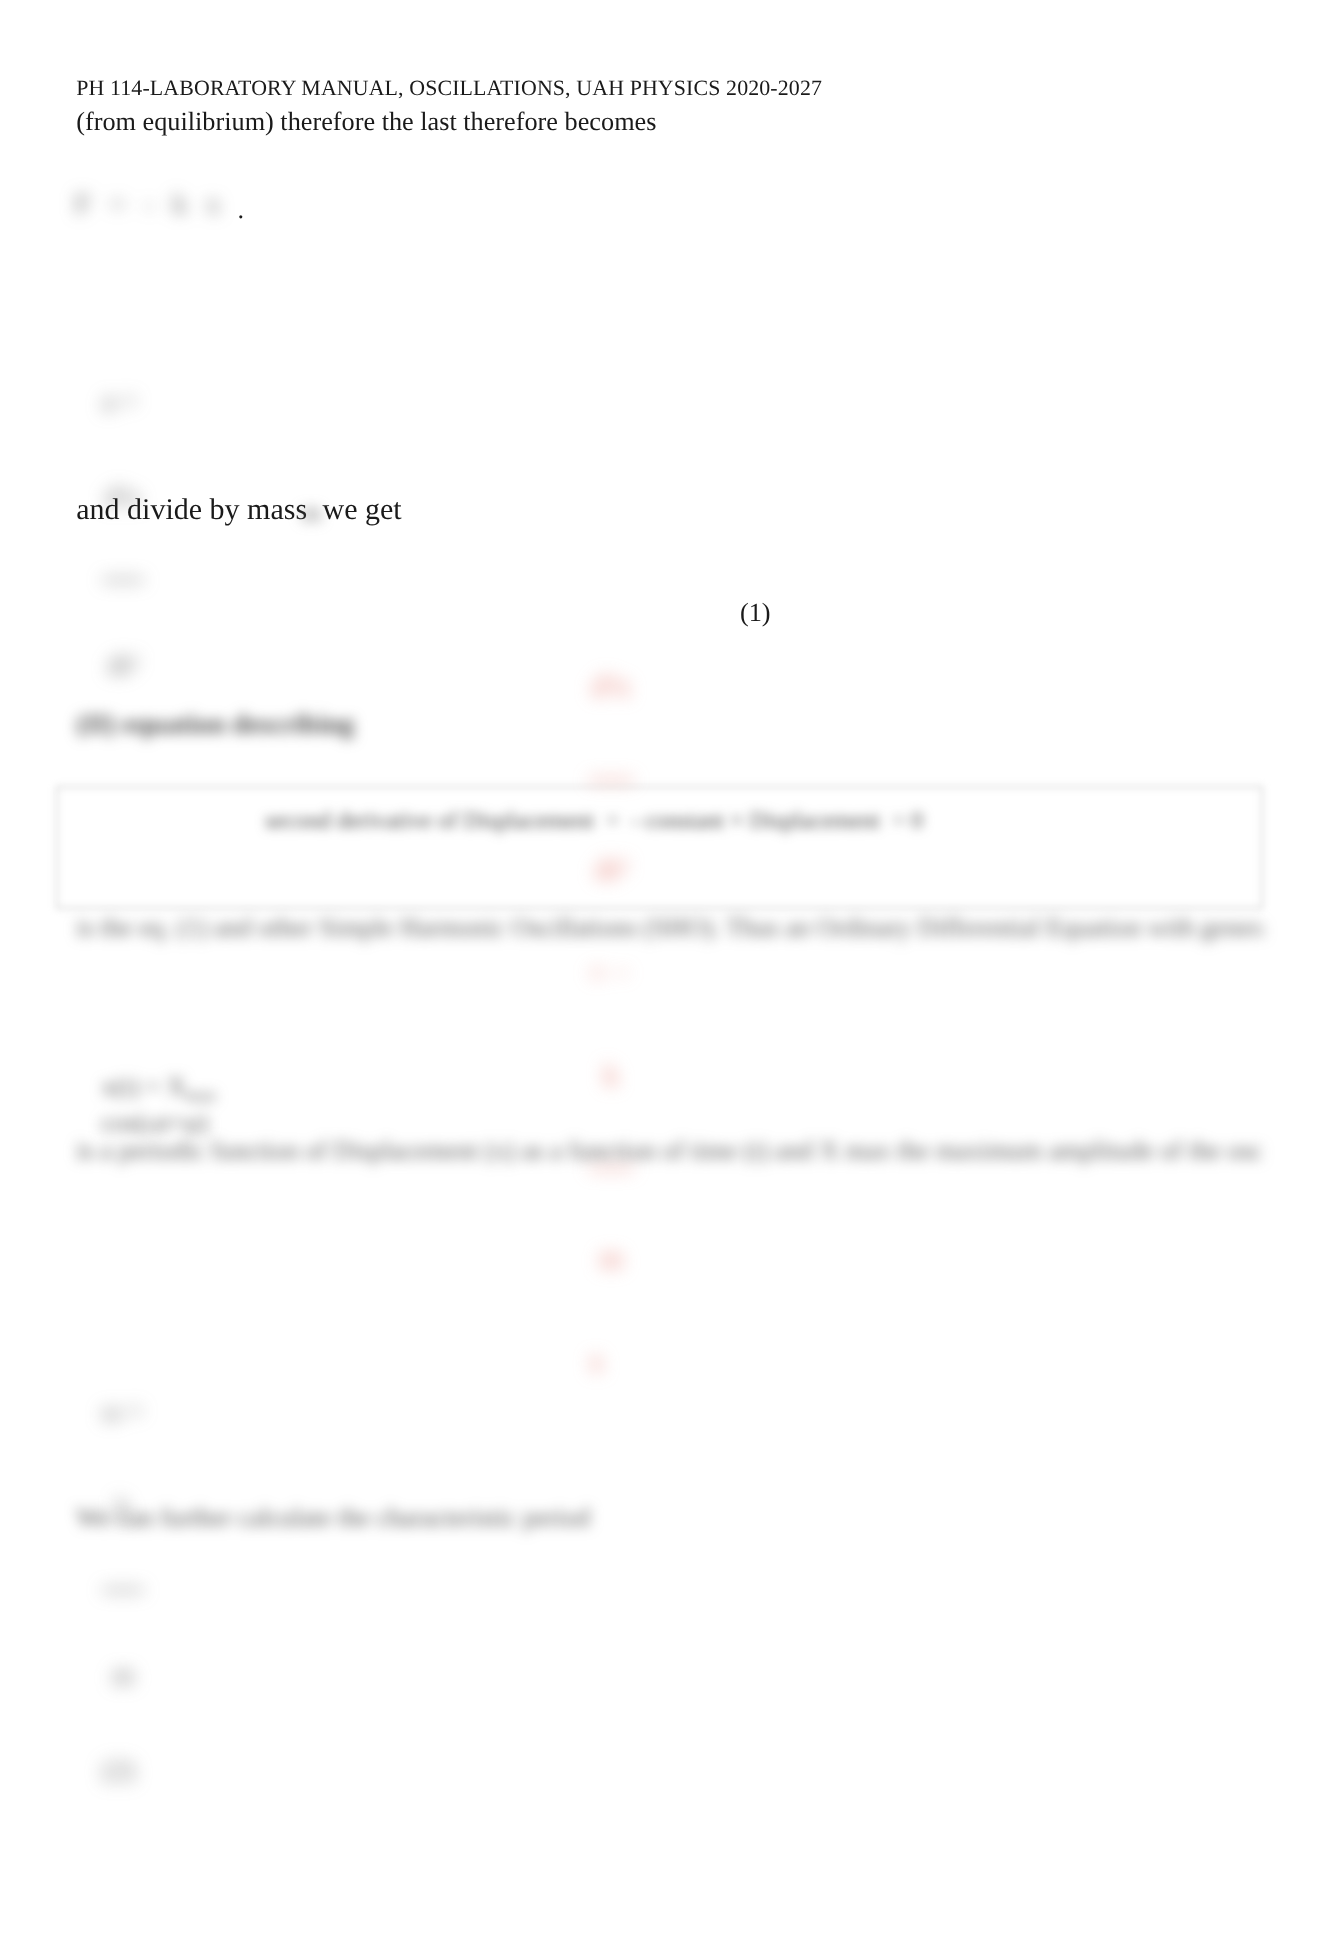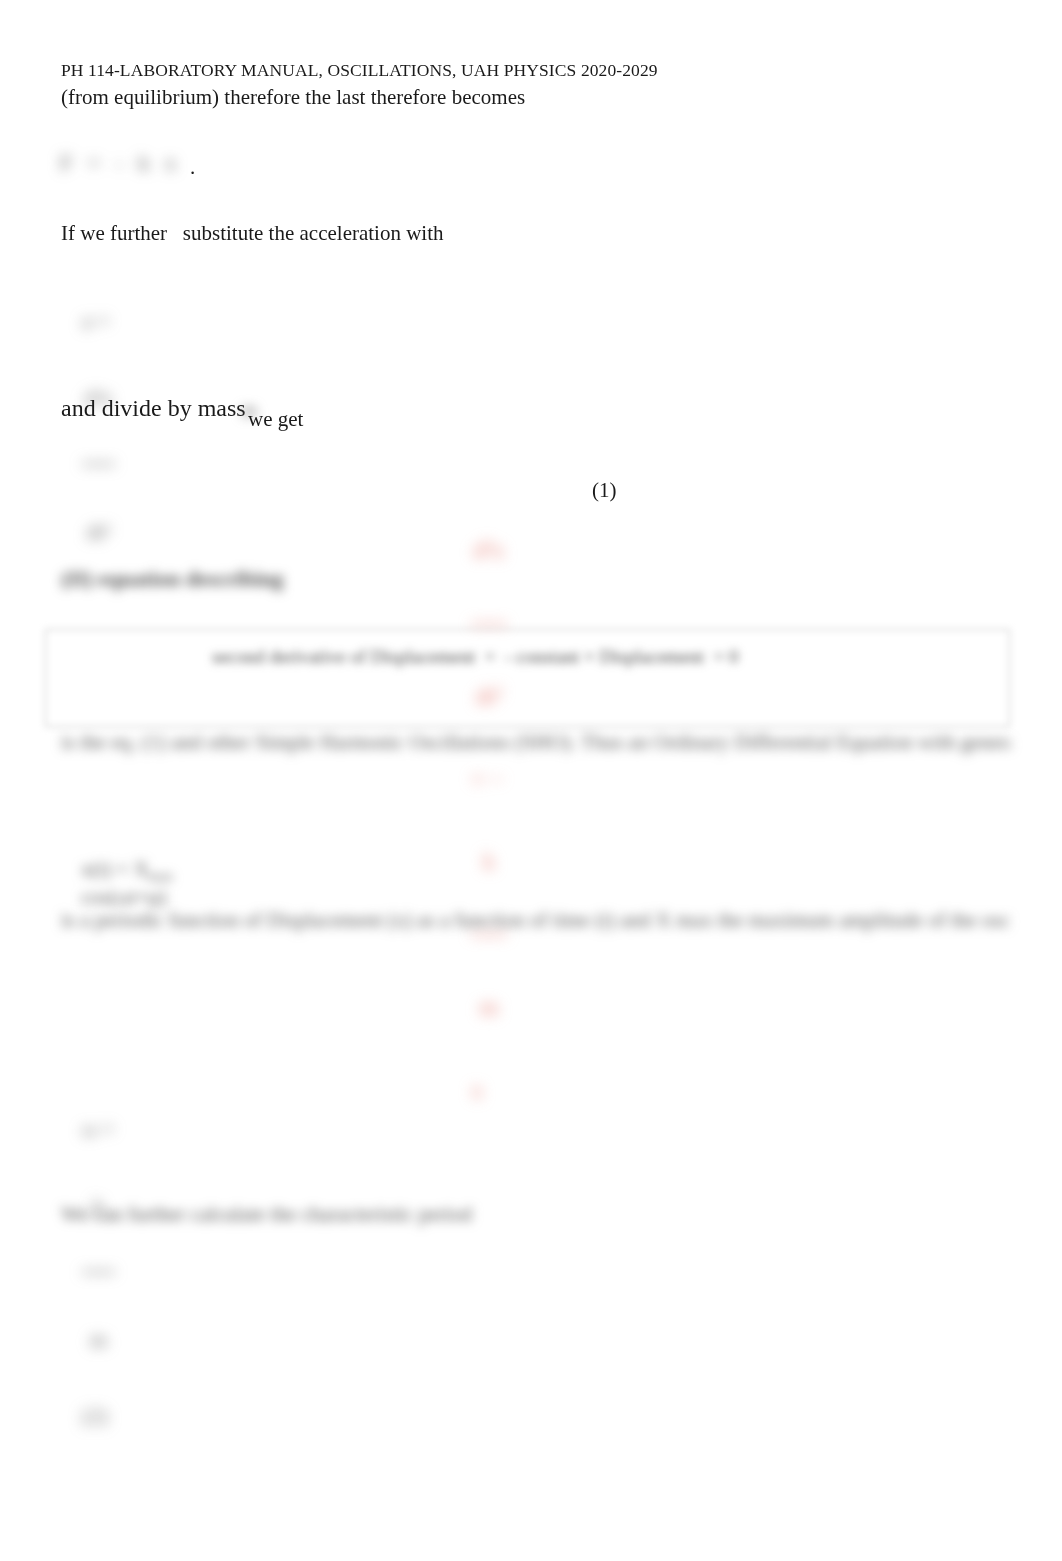--- a/index.html
+++ b/index.html
@@ -41,24 +41,23 @@
     left: 61px;
     top: 221px;
     font-size: 21px;
   }
   .line-divide-a {
     left: 61px;
     top: 395px;
     font-size: 24px;
   }
   .line-divide-b {
-    left: 248px;
+    left: 258px;
     top: 395px;
-    font-size: 21px;
-    margin-top: 12px;
+    font-size: 24px;
   }
   .eq-number {
     left: 592px;
     top: 478px;
     font-size: 21px;
   }
   .period-mark {
     left: 190px;
     top: 155px;
     font-size: 21px;
@@ -178,28 +177,27 @@
   .sub {
     font-size: 0.68em;
     vertical-align: sub;
   }
 </style>
 </head>
 <body>
 
 <div id="page">
 
-  <div class="sharp doc-header">PH 114-LABORATORY MANUAL, OSCILLATIONS, UAH PHYSICS 2020-2029</div>
+  <div class="sharp doc-header">PH 114-LABORATORY MANUAL, OSCILLATIONS, UAH PHYSICS 2020-2027</div>
 
   <div class="sharp line-becomes">(from equilibrium) therefore the last therefore becomes</div>
 
   <div class="blur b-heavy eq-blur-1">F = - k x</div>
   <div class="sharp period-mark">.</div>
 
-  <div class="sharp line-substitute">If we further   substitute the acceleration with</div>
 
   <div class="blur b-xheavy eq-blur-accel">
     <span>a =</span>
     <span class="frac">
       <span class="num">d²x</span>
       <span class="bar"></span>
       <span class="den">dt²</span>
     </span>
   </div>
 

